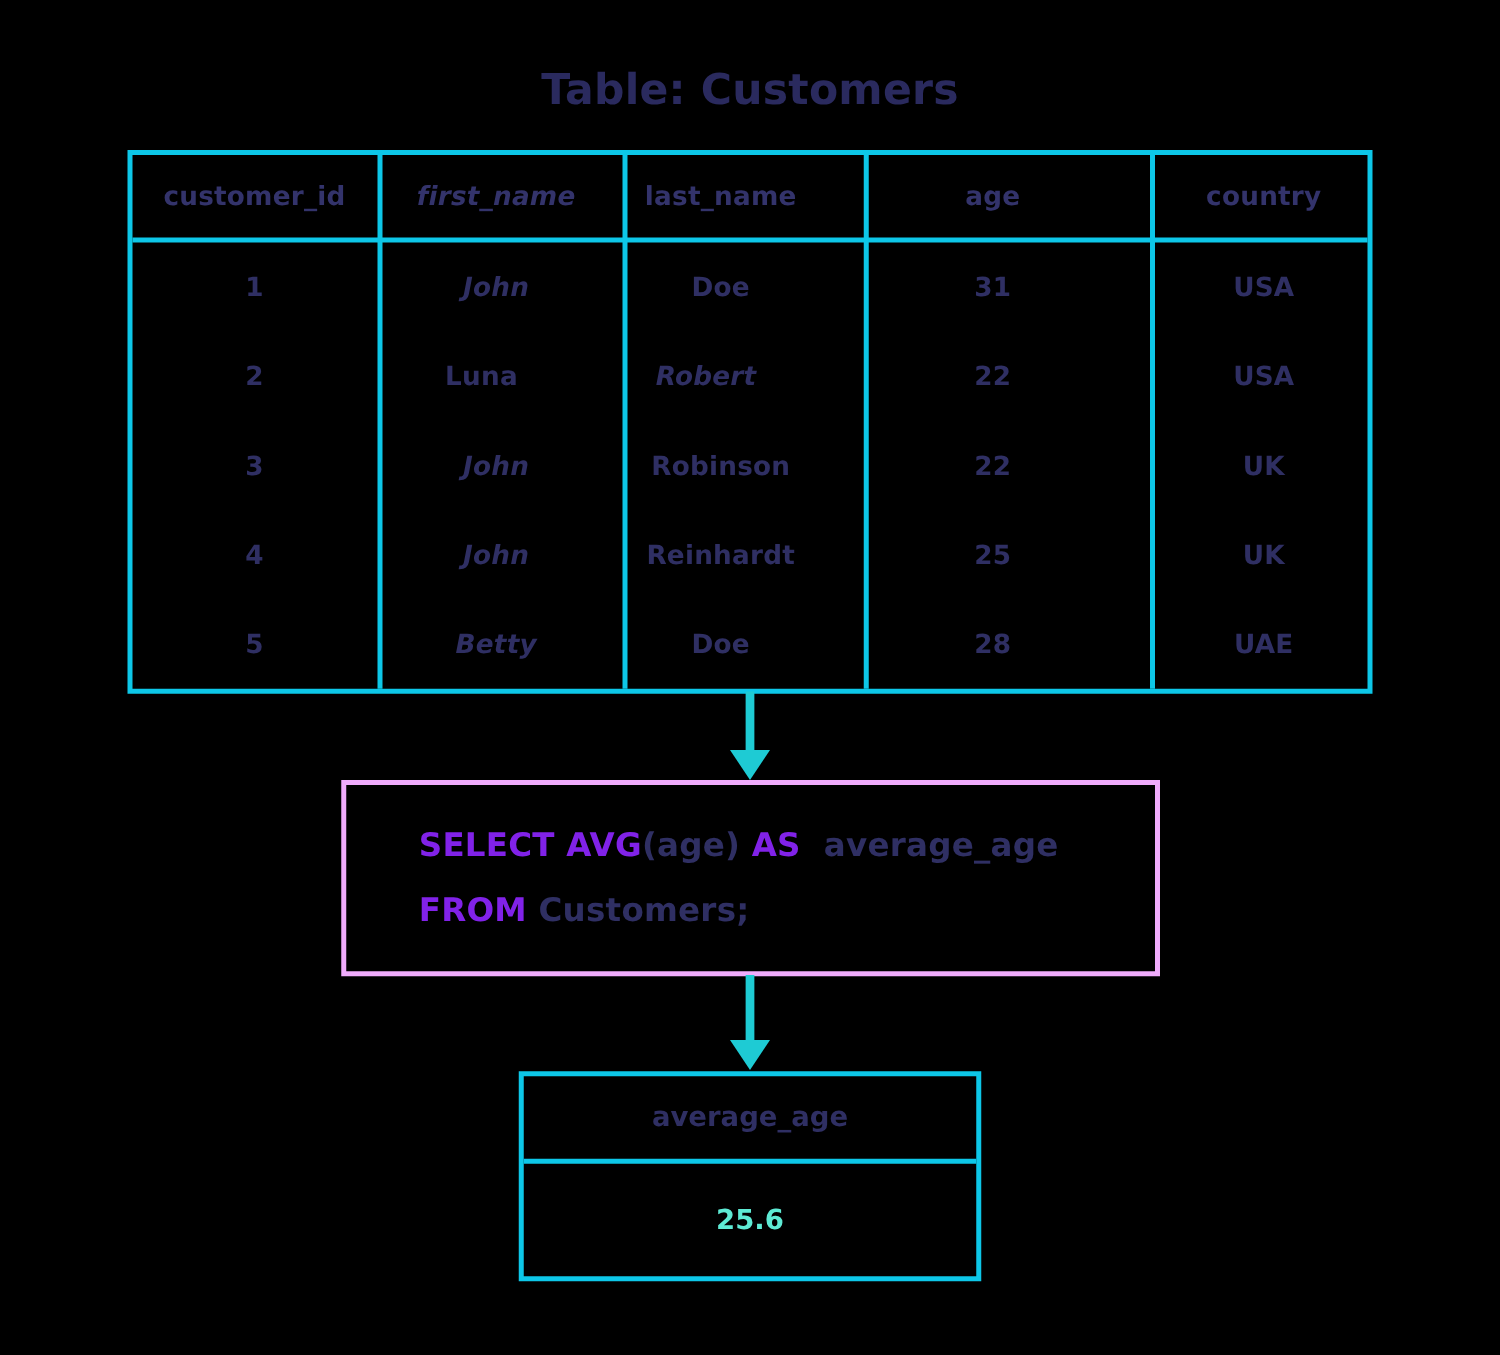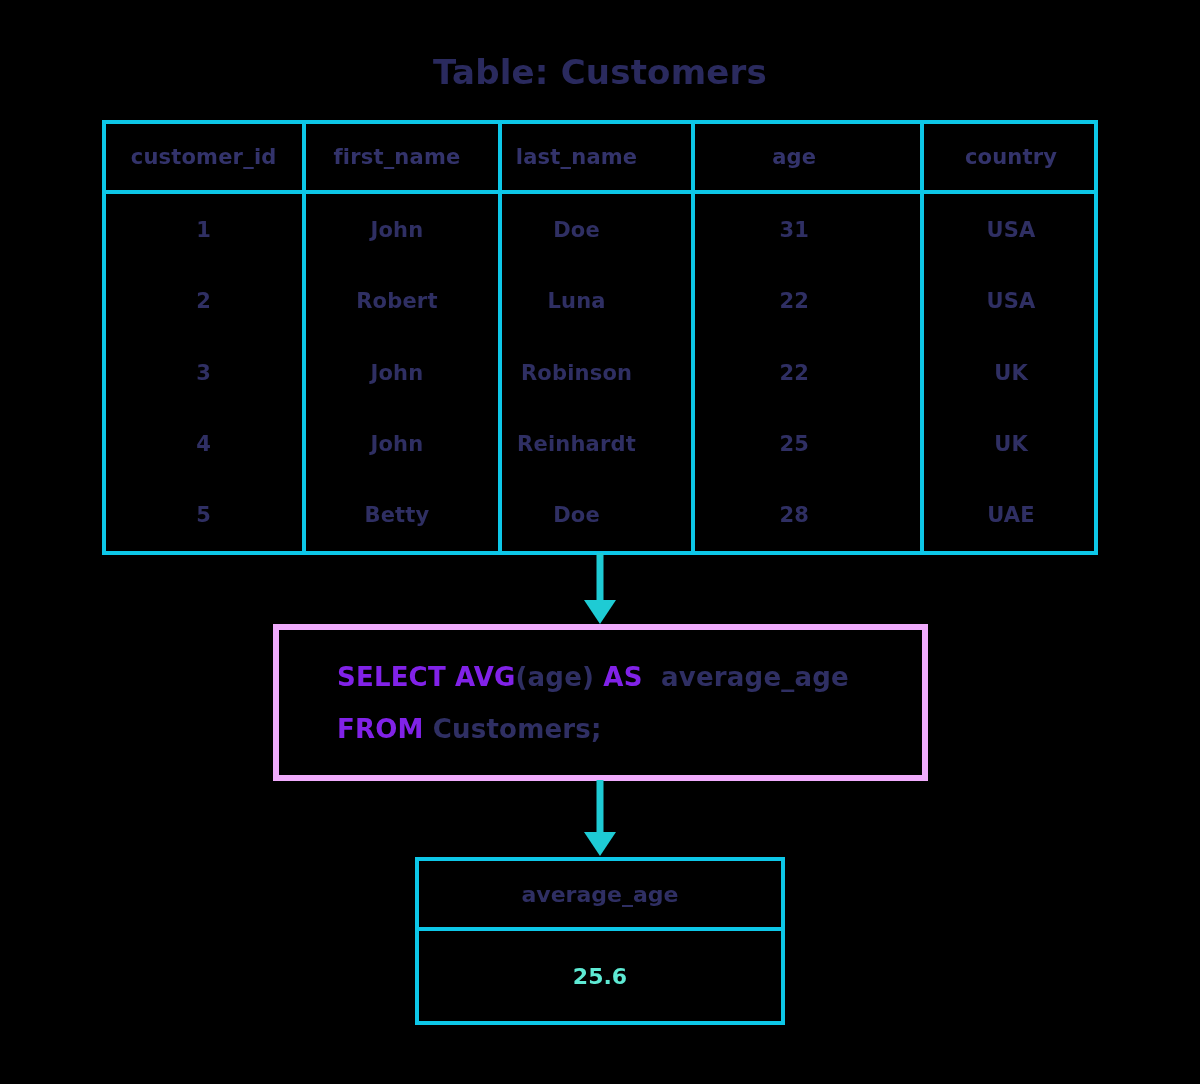--- a/index.html
+++ b/index.html
@@ -65,21 +65,21 @@
     font-size: 21px;
     font-weight: 700;
     color: #2f2f63;
     letter-spacing: 0.2px;
   }
   .hrow .cell {
     font-weight: 600;
     color: #33336b;
   }
   .col-0 { width: 200px; }
-  .col-1 { width: 196px; }
+  .col-1 { width: 196px; font-style: italic; }
   .col-2 { width: 172px; }
   .col-3 { width: 274px; }
   .col-4 { width: 170px; }
 
   
   .vsep {
     position: absolute;
     top: 0;
     bottom: 0;
     width: 4px;
@@ -92,21 +92,21 @@
   }
 
   
   .sql-box {
     position: absolute;
     left: 273px;
     top: 624px;
     width: 655px;
     height: 157px;
     box-sizing: border-box;
-    border: 6px solid #f0abfc;
+    border: 4px solid #f0abfc;
     display: flex;
     flex-direction: column;
     justify-content: center;
     padding-left: 58px;
   }
   .sql-line {
     font-size: 26px;
     font-weight: 700;
     line-height: 52px;
     white-space: pre;
@@ -165,22 +165,22 @@
   <div class="body">
     <div class="brow">
       <div class="cell col-0">1</div>
       <div class="cell col-1">John</div>
       <div class="cell col-2">Doe</div>
       <div class="cell col-3">31</div>
       <div class="cell col-4">USA</div>
     </div>
     <div class="brow">
       <div class="cell col-0">2</div>
+      <div class="cell col-2">Luna</div>
       <div class="cell col-1">Robert</div>
-      <div class="cell col-2">Luna</div>
       <div class="cell col-3">22</div>
       <div class="cell col-4">USA</div>
     </div>
     <div class="brow">
       <div class="cell col-0">3</div>
       <div class="cell col-1">John</div>
       <div class="cell col-2">Robinson</div>
       <div class="cell col-3">22</div>
       <div class="cell col-4">UK</div>
     </div>

